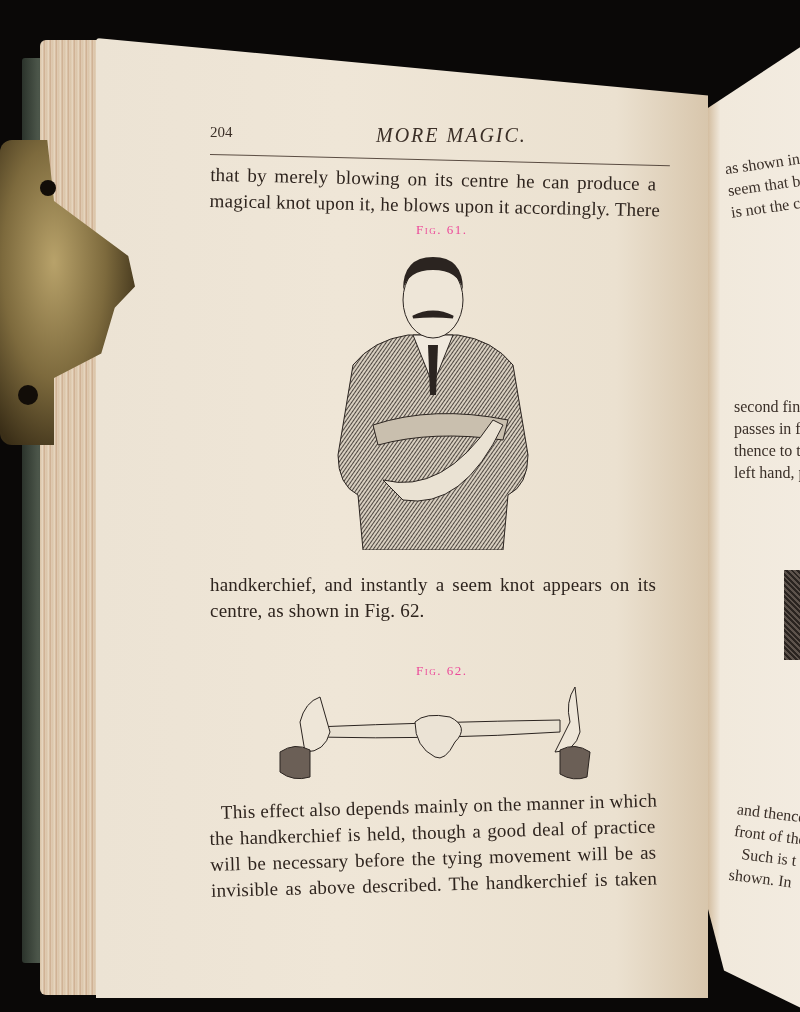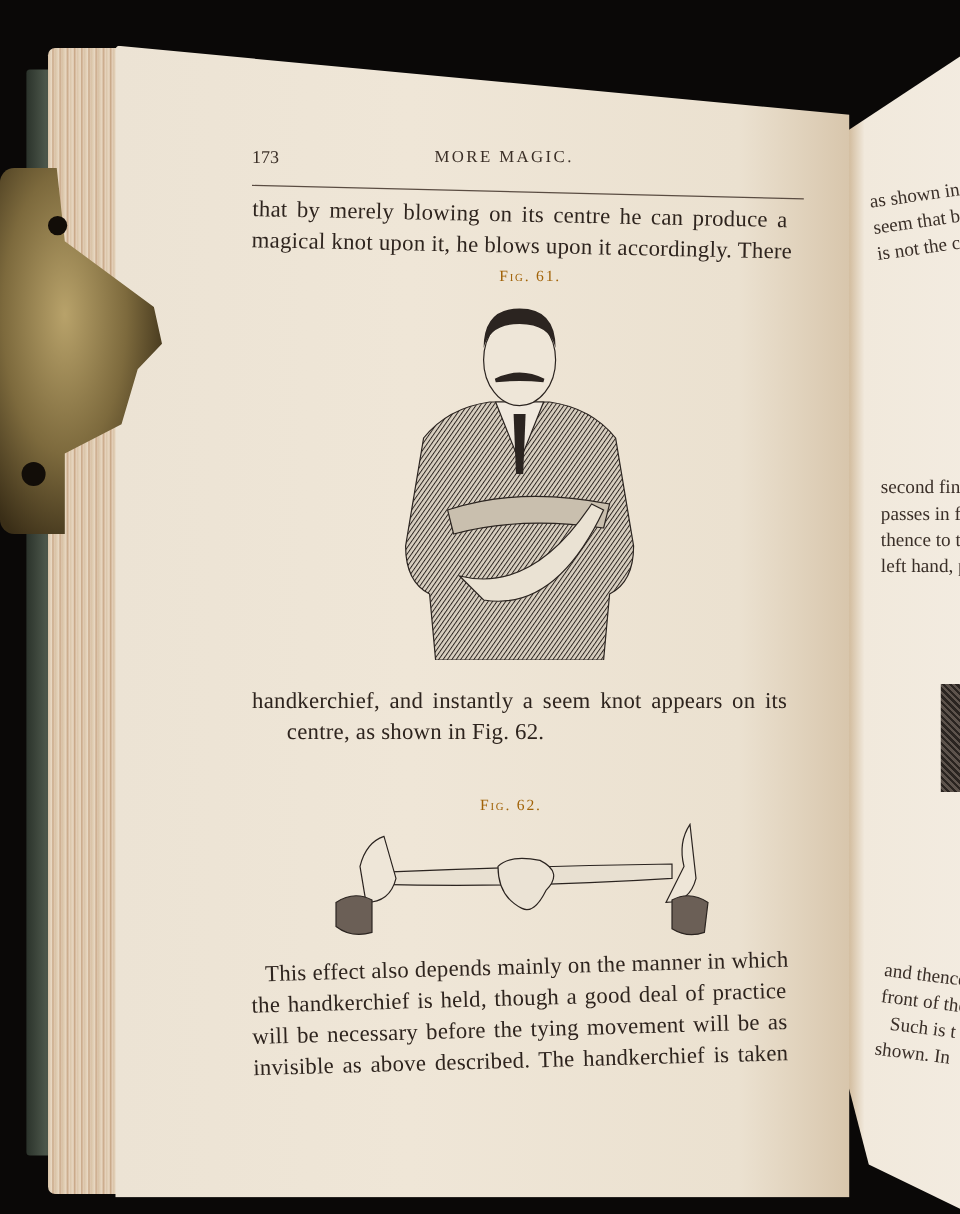--- a/index.html
+++ b/index.html
@@ -37,32 +37,32 @@
   }
   .clasp-hole {
     position: absolute; width: 16px; height: 16px; border-radius: 50%;
     background: #120d08;
   }
   .header {
     position: absolute; left: 210px; top: 124px; width: 450px;
     color: #3b2f27;
   }
   .page-number { position: absolute; left: 0; top: 0; font-size: 15px; }
-  .running-title { position: absolute; left: 152px; top: 0; font-size: 14px; letter-spacing: 2px; }
+  .running-title { position: absolute; left: 166px; top: 0; font-size: 20px; font-style: italic; letter-spacing: 2px; }
   .rule {
     position: absolute; left: 210px; top: 154px; width: 460px; height: 1px;
     background: #5a4c42; transform: rotate(1.4deg); transform-origin: left;
   }
   .para {
     position: absolute; color: #2e241e; font-size: 19px; line-height: 26px;
     text-align: justify; text-align-last: justify; letter-spacing: 0.2px;
   }
   .para span { display: block; white-space: nowrap; }
   .caption {
-    position: absolute; color: #a16207; font-size: 13px; letter-spacing: 1.5px;
+    position: absolute; color: #ec4899; font-size: 13px; letter-spacing: 1.5px;
     font-variant: small-caps;
   }
   .fig61 { position: absolute; left: 333px; top: 245px; width: 200px; height: 305px; }
   .fig62 { position: absolute; left: 275px; top: 682px; width: 320px; height: 100px; }
   .rp-text {
     position: absolute; color: #3a2f28; font-size: 16px; line-height: 22px; white-space: nowrap;
   }
   .rp-photo {
     position: absolute; left: 784px; top: 570px; width: 20px; height: 90px;
     background: repeating-linear-gradient(45deg, #2a2420 0 2px, #5d534c 2px 4px);
@@ -74,21 +74,21 @@
 <div class="cover-back"></div>
 <div class="page-edges"></div>
 <div class="right-page"></div>
 <div class="left-page"></div>
 
 <div class="clasp"></div>
 <div class="clasp-hole" style="left:40px;top:180px;"></div>
 <div class="clasp-hole" style="left:18px;top:385px;width:20px;height:20px;"></div>
 
 <div class="header">
-  <span class="page-number">173</span>
+  <span class="page-number">204</span>
   <span class="running-title">MORE MAGIC.</span>
 </div>
 <div class="rule"></div>
 
 <div class="para" style="left:210px;top:162px;width:446px;transform:rotate(1.2deg);transform-origin:left;">
   <span>that by merely blowing on its centre he can produce a</span>
   <span>magical knot upon it, he blows upon it accordingly.  There</span>
 </div>
 
 <div class="caption" style="left:416px;top:222px;">Fig. 61.</div>
@@ -105,24 +105,24 @@
   <path d="M95 100 L105 100 L103 150 L97 150 Z" fill="#2b2420"></path>
   <ellipse cx="100" cy="55" rx="30" ry="38" fill="#eee6d8" stroke="#2b2420"></ellipse>
   <path d="M70 45 Q70 12 100 12 Q130 12 130 45 Q125 25 100 25 Q75 25 70 45 Z" fill="#2b2420"></path>
   <path d="M80 72 Q100 62 120 72 Q100 70 80 72 Z" fill="#2b2420" stroke="#2b2420" stroke-width="3"></path>
   <path d="M40 180 Q100 160 175 175 L170 195 Q100 185 45 200 Z" fill="#c9bfae" stroke="#2b2420"></path>
   <path d="M50 235 Q110 250 160 175 L170 180 Q130 265 70 255 Z" fill="#eae2d3" stroke="#2b2420"></path>
 </svg>
 
 <div class="para" style="left:210px;top:572px;width:446px;">
   <span>handkerchief, and instantly a seem knot appears on its</span>
-  <span style="text-align-last:left;margin-left:29px;">centre, as shown in Fig. 62.</span>
+  <span style="text-align-last:left;">centre, as shown in Fig. 62.</span>
 </div>
 
-<div class="caption" style="left:400px;top:663px;">Fig. 62.</div>
+<div class="caption" style="left:416px;top:663px;">Fig. 62.</div>
 
 <svg class="fig62" viewBox="0 0 320 100">
   <path d="M40 45 Q160 40 285 38 L285 50 Q160 58 40 55 Z" fill="#e8e0d1" stroke="#2b2420"></path>
   <path d="M140 40 Q150 30 175 35 Q195 45 180 60 Q170 80 160 75 Q140 65 140 40 Z" fill="#ebe3d5" stroke="#2b2420"></path>
   <path d="M25 40 Q30 20 45 15 L55 50 Q50 70 30 70 Z" fill="#eee6d8" stroke="#2b2420"></path>
   <path d="M5 70 Q20 60 35 68 L35 95 Q18 100 5 90 Z" fill="#6b5f56" stroke="#2b2420"></path>
   <path d="M295 40 Q290 20 300 5 L305 50 Q300 70 280 70 Z" fill="#eee6d8" stroke="#2b2420"></path>
   <path d="M285 68 Q300 60 315 70 L312 95 Q298 100 285 92 Z" fill="#6b5f56" stroke="#2b2420"></path>
 </svg>
 

